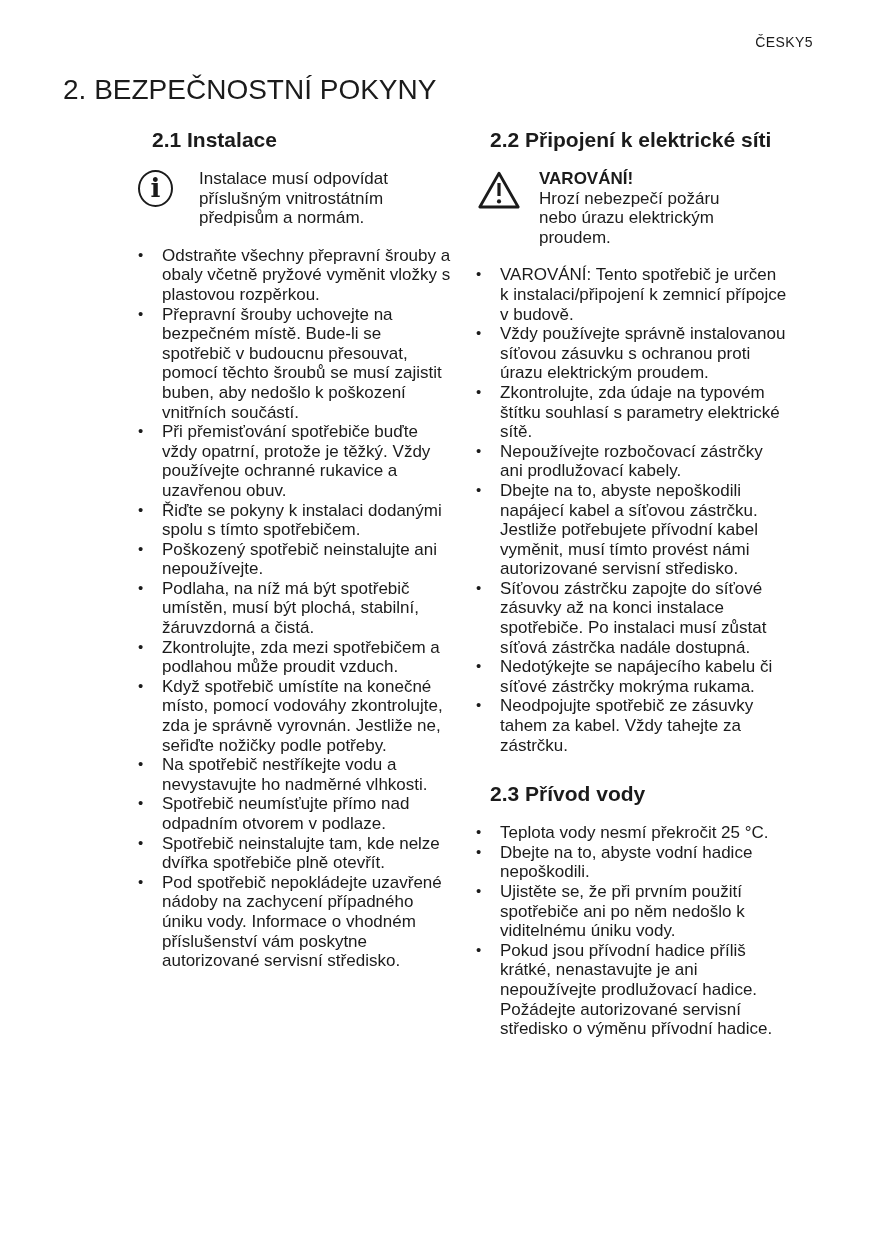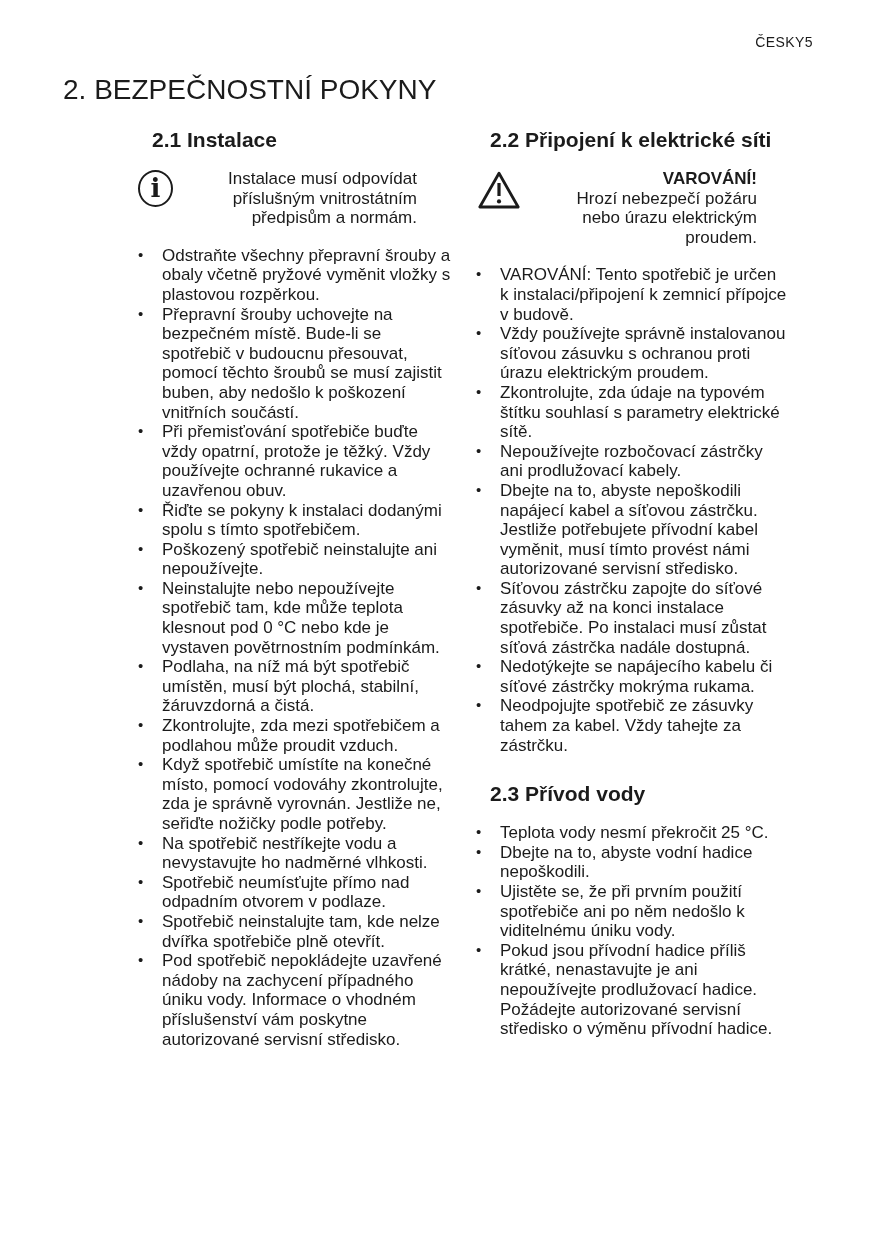--- a/index.html
+++ b/index.html
@@ -29,21 +29,21 @@
   .col-left  { left: 135px; width: 340px; }
   .col-right { left: 473px; width: 345px; }
 
   .section-heading {
     font-size: 21px; font-weight: bold; line-height: 24px;
     margin: 17px; white-space: nowrap;
   }
   .section-heading.water { margin-top: 27px; }
 
   .note { display: flex; align-items: flex-start; margin-top: 17px; }
-  .note-text-block { margin-left: 26px; width: 218px; text-align: right; }
+  .note-text-block { margin-left: 26px; width: 218px; }
   .note-text { margin: 0; font-size: 17px; line-height: 19.6px; white-space: pre-line; }
   .note-title { font-size: 17px; line-height: 19.6px; font-weight: bold; }
 
   .info-icon {
     flex: 0 0 auto;
     width: 31px; height: 31px; margin-left: 3px; margin-top: 1px;
     border: 2.6px solid #1b1b1b; border-radius: 50%;
     display: flex; align-items: center; justify-content: center;
     font-family: "DejaVu Serif", serif;
     font-size: 26px; font-weight: bold; line-height: 1;
@@ -107,24 +107,20 @@
 vždy opatrní, protože je těžký. Vždy
 používejte ochranné rukavice a
 uzavřenou obuv.</li>
 
         <li>Řiďte se pokyny k instalaci dodanými
 spolu s tímto spotřebičem.</li>
 
         <li>Poškozený spotřebič neinstalujte ani
 nepoužívejte.</li>
 
-        <li>Neinstalujte nebo nepoužívejte
-spotřebič tam, kde může teplota
-klesnout pod 0 °C nebo kde je
-vystaven povětrnostním podmínkám.</li>
 
         <li>Podlaha, na níž má být spotřebič
 umístěn, musí být plochá, stabilní,
 žáruvzdorná a čistá.</li>
 
         <li>Zkontrolujte, zda mezi spotřebičem a
 podlahou může proudit vzduch.</li>
 
         <li>Když spotřebič umístíte na konečné
 místo, pomocí vodováhy zkontrolujte,

